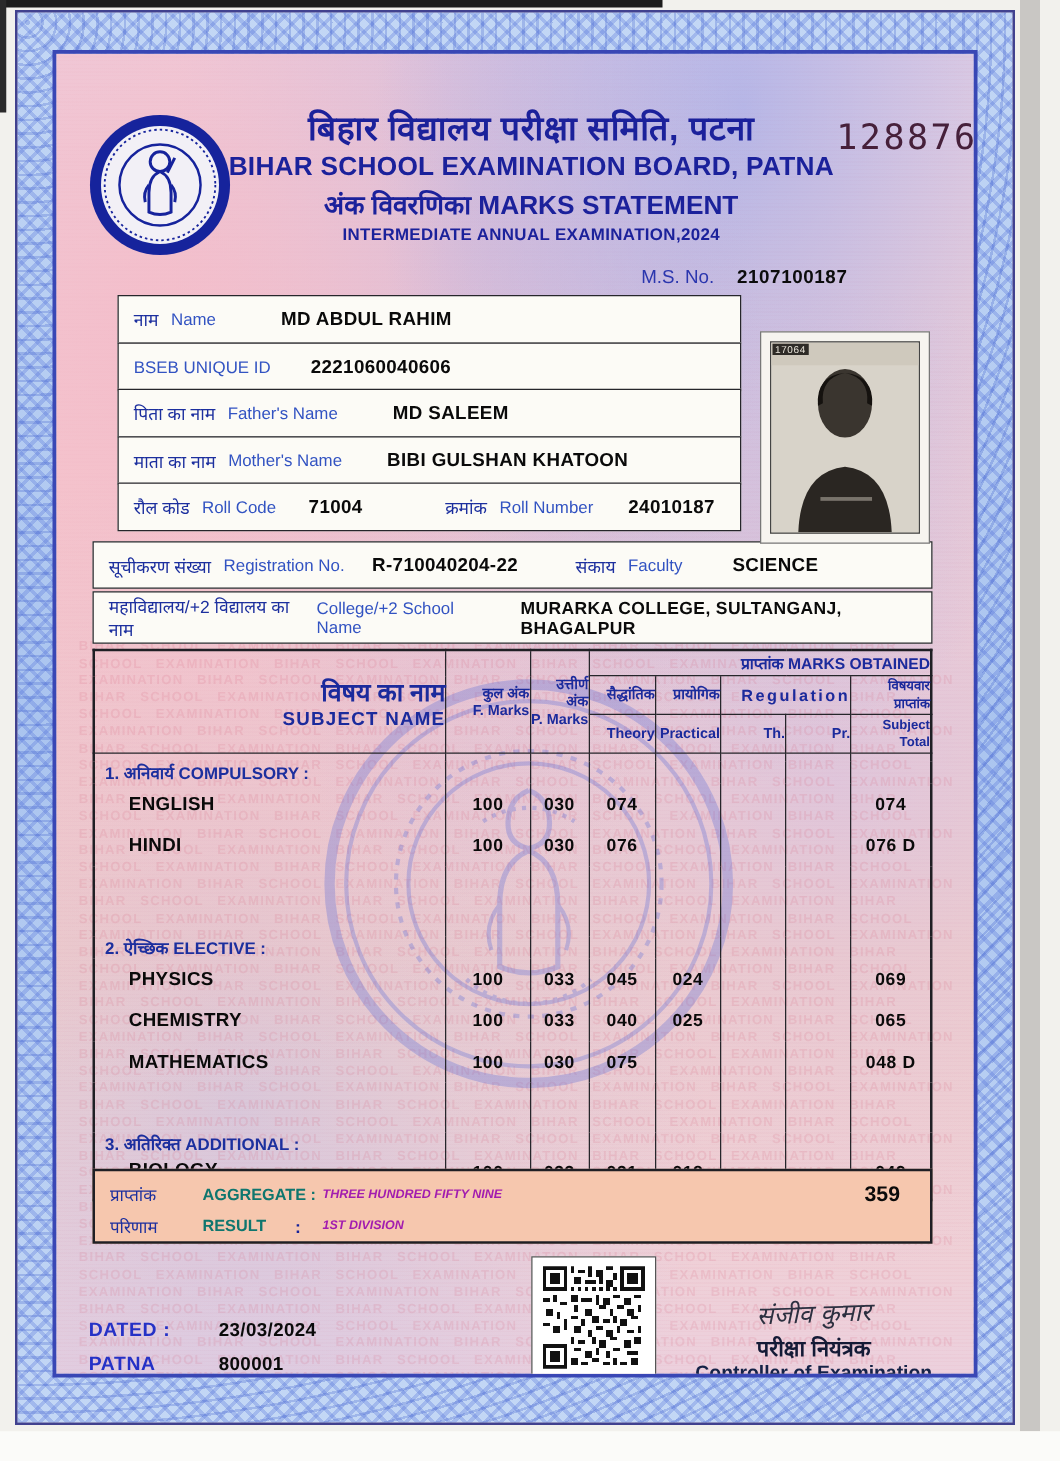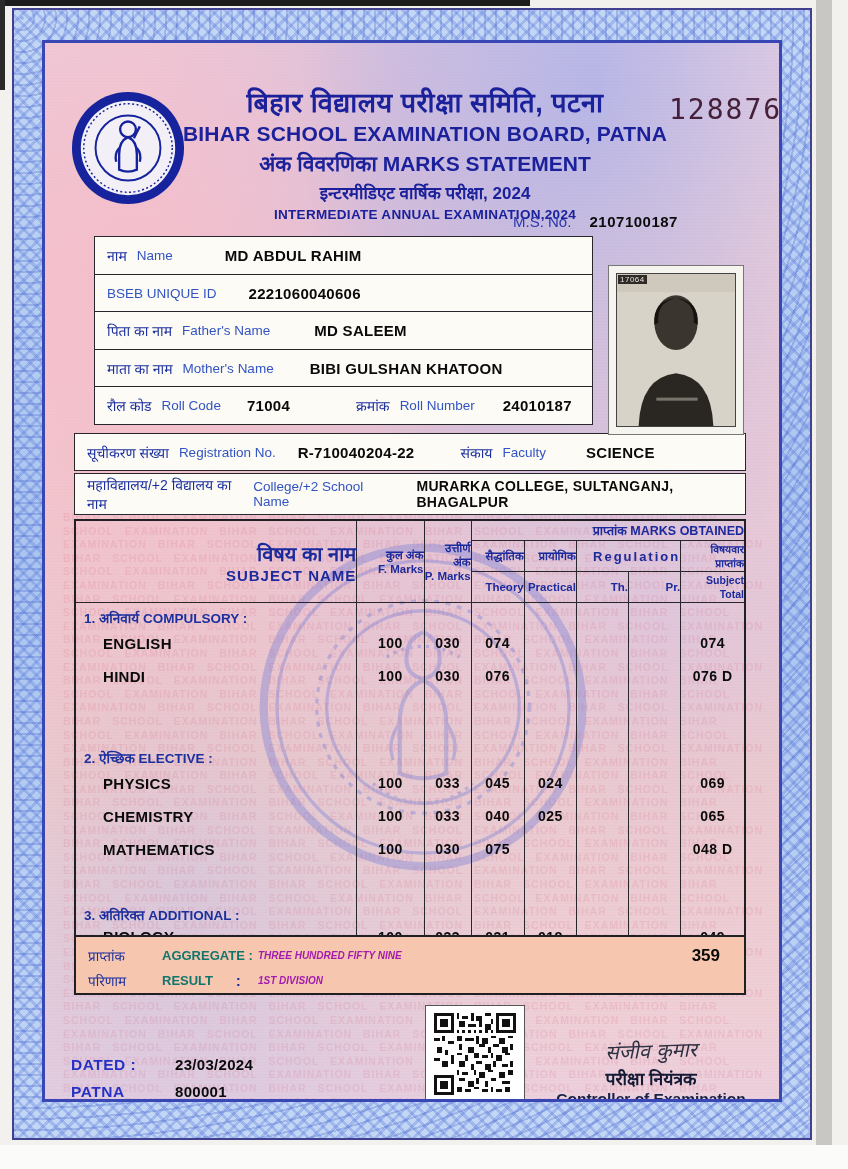--- a/index.html
+++ b/index.html
@@ -145,21 +145,20 @@
       <path d="M60 49 q-9 4 -9 17 v16 q9 4 18 0 v-16 q0 -13 -9 -17"></path>
       <path d="M51 60 q-5 6 -3 14 M69 60 q5 6 3 14"></path>
       <path d="M66 50 l6 -12"></path>
     </g>
   </svg>
 
   <div class="titles z">
     <div class="t-hi">बिहार विद्यालय परीक्षा समिति, पटना</div>
     <div class="t-en">BIHAR SCHOOL EXAMINATION BOARD, PATNA</div>
     <div class="t-ms">अंक विवरणिका MARKS STATEMENT</div>
-    <div class="t-exh">इन्टरमीडिएट वार्षिक परीक्षा, 2024</div>
     <div class="t-exe">INTERMEDIATE ANNUAL EXAMINATION,2024</div>
   </div>
   <div class="serial z">1288764</div>
 
   <div class="msno z">
     <span class="lbl">M.S. No.</span>
     <span class="val">2107100187</span>
   </div>
 
   <div class="fields z">

